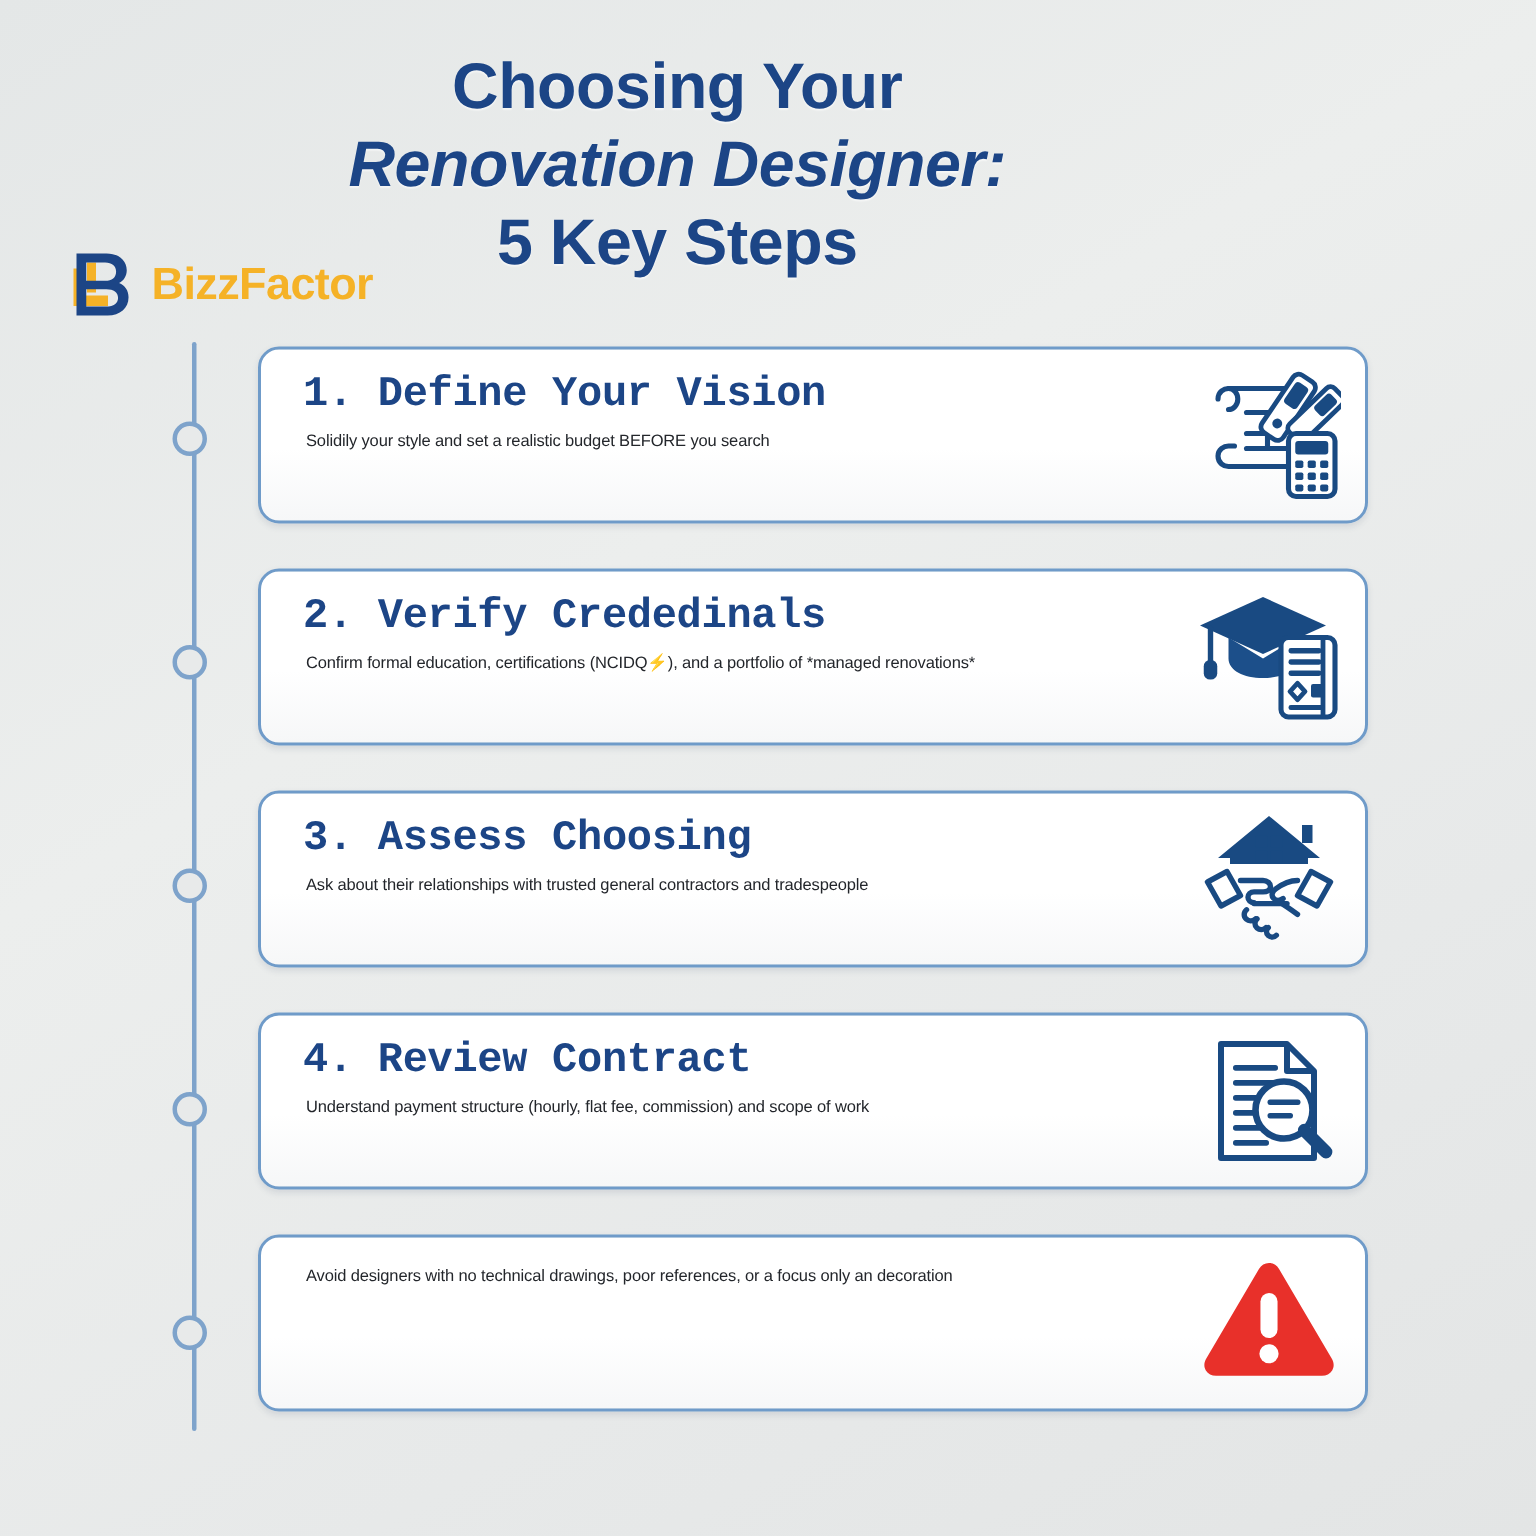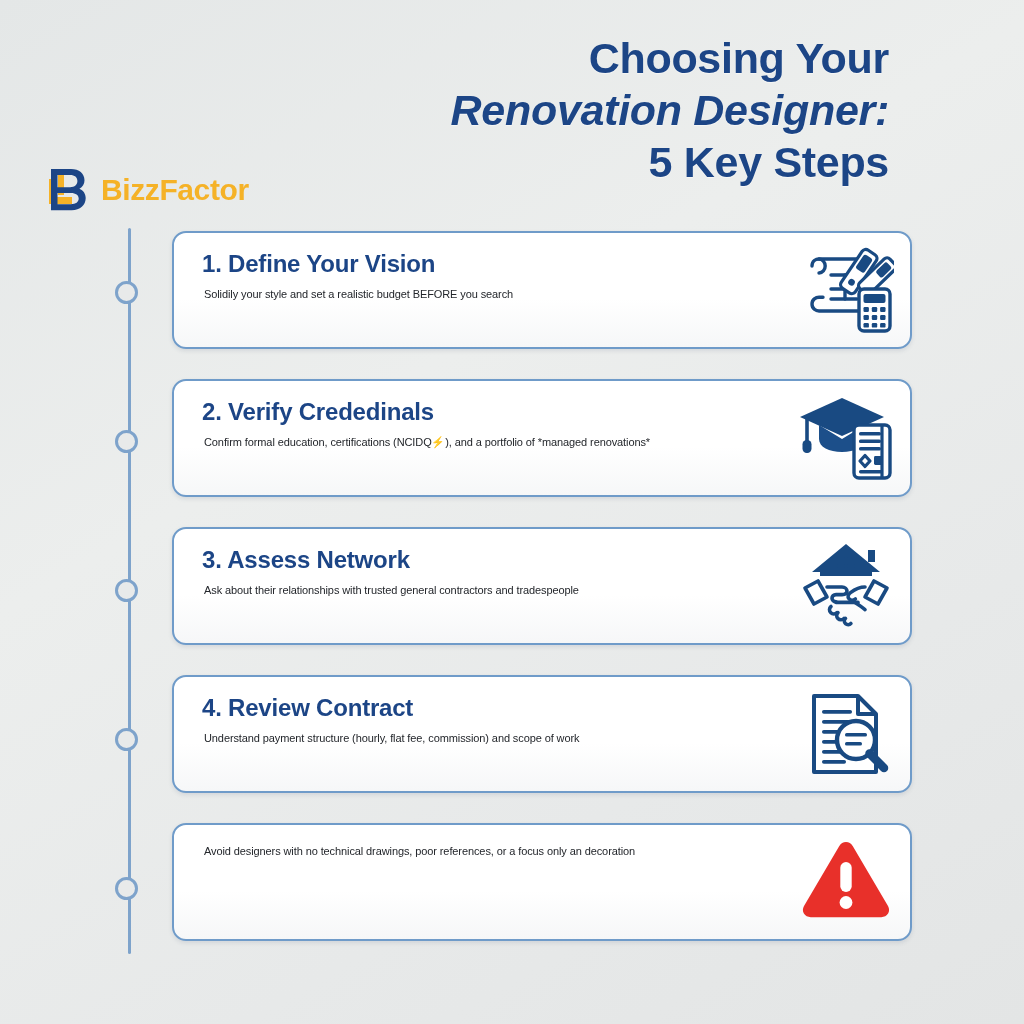--- a/index.html
+++ b/index.html
@@ -19,21 +19,21 @@
     width: 1024px;
     height: 1024px;
   }
 
   
   .title-block {
     position: absolute;
     left: 0;
     top: 32px;
     width: 889px;
-    text-align: right;
+    text-align: center;
     pointer-events: none;
   }
   .title-line {
     display: block;
     font-size: 43px;
     line-height: 52px;
     font-weight: bold;
     letter-spacing: -0.3px;
     color: #1c4586;
     text-shadow: 0 1px 1px rgba(255,255,255,0.55);
@@ -108,26 +108,27 @@
     border: 2px solid #6f9bc9;
     border-radius: 14px;
     background: linear-gradient(180deg, #ffffff 0%, #ffffff 58%, #f6f7f8 100%);
     box-shadow: 0 2px 4px rgba(60,80,110,0.13);
     padding: 14px 120px 12px 22px;
     display: flex;
     flex-direction: column;
     justify-content: flex-start;
   }
   .card-title {
-    font-size: 24px;
+    font-size: 28px;
     font-weight: bold;
     color: #1c4586;
     line-height: 30px;
     letter-spacing: -0.2px;
     margin: 2px 0 3px 6px;
+    font-family: Liberation Mono, monospace;
   }
   .card-desc {
     font-size: 11px;
     line-height: 24px;
     color: #23262b;
     margin-left: 8px;
     max-width: 560px;
     letter-spacing: -0.1px;
   }
   .card-icon {
@@ -252,21 +253,21 @@
           <path d="M67 63.5 l5 5.5 l-5 5.5 l-5 -5.5 Z" fill="none" stroke="#194a82" stroke-width="3.2" stroke-linejoin="round"></path>
           <rect x="76" y="64" width="9" height="9" rx="1.4" fill="#194a82"></rect>
           <rect x="61" y="78" width="24" height="3.4" rx="1.6" fill="#194a82"></rect>
         </svg>
       </div>
     </div>
 
     <div class="card">
       <div class="card-title">
         <span>3.</span>
-        <span>Assess Network</span>
+        <span>Assess Choosing</span>
       </div>
       <div class="card-desc">Ask about their relationships with trusted general contractors and tradespeople</div>
       <div class="card-icon">
         <svg viewBox="0 0 96 92" width="96" height="92" aria-hidden="true">
 
           <path d="M48 4 L82 32 h-8 v4 H22 v-4 h-8 Z" fill="#194a82"></path>
           <rect x="70" y="10" width="7" height="12" fill="#194a82"></rect>
 
           <g fill="#194a82">
             <rect x="39" y="17" width="8" height="8" rx="1"></rect>

